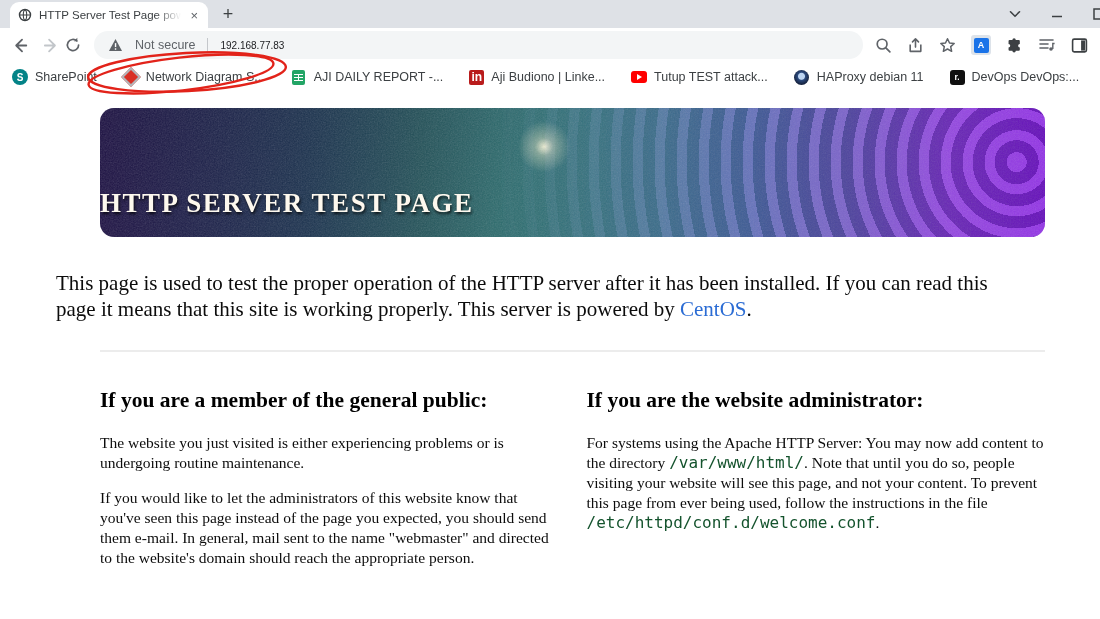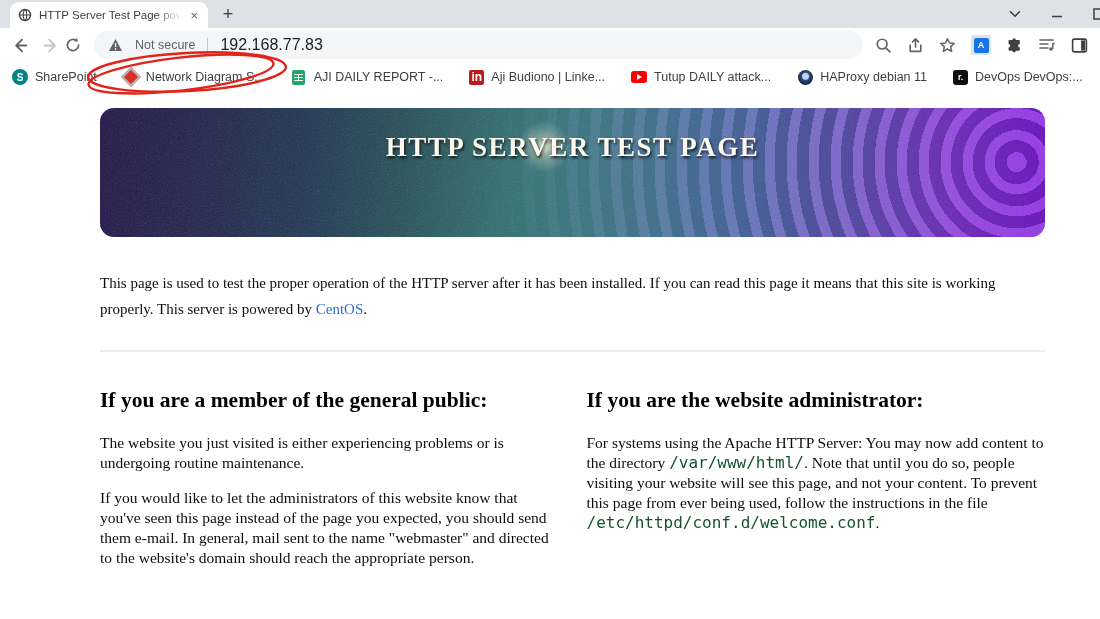--- a/index.html
+++ b/index.html
@@ -15,21 +15,21 @@
   .newtab{align-self:center;width:24px;height:24px;margin-left:8px;display:flex;align-items:center;justify-content:center;color:#3c4043;font-size:18px;font-weight:400;}
   .strip-right{position:absolute;right:0;top:0;height:28px;display:flex;align-items:center;gap:30px;padding-right:2px;color:#3c4043;}
   .strip-right svg{display:block;}
 
   
   .toolbar{height:34px;background:#fff;display:flex;align-items:center;padding:0 8px;position:relative;}
   .navbtn{width:26px;height:26px;display:flex;align-items:center;justify-content:center;flex:0 0 auto;}
   .omnibox{flex:1;height:28px;background:#f3f5f6;border-radius:14px;display:flex;align-items:center;padding:0 14px;gap:12px;margin:0 8px;min-width:0;}
   .ns-label{font-size:12.5px;color:#5f6368;white-space:nowrap;}
   .omni-sep{width:1px;height:15px;background:#c4c7cb;}
-  .omni-url{font-size:16px;color:#202124;white-space:nowrap;}
+  .omni-url{font-size:10px;color:#202124;white-space:nowrap;}
   .tb-right{display:flex;align-items:center;gap:15px;padding:0 4px;flex:0 0 auto;}
   .translate-tile{width:20px;height:20px;border-radius:3px;background:#dde3ea;display:flex;align-items:center;justify-content:center;}
   .translate-inner{width:15px;height:15px;border-radius:2px;background:#1a73e8;color:#fff;font-size:9px;font-weight:bold;display:flex;align-items:center;justify-content:center;}
   .red-annot{position:absolute;left:84px;top:20px;z-index:6;overflow:visible;pointer-events:none;}
 
   
   .bookmarks{height:30px;background:#fff;display:flex;align-items:center;padding:0 12px;gap:26px;}
   .bm{display:flex;align-items:center;gap:7px;font-size:12.5px;color:#3c4043;white-space:nowrap;}
   .bmi{width:16px;height:16px;flex:0 0 auto;display:flex;align-items:center;justify-content:center;}
   .i-sharepoint{width:16px;height:16px;border-radius:50%;background:#038387;color:#fff;font-size:10px;font-weight:bold;display:flex;align-items:center;justify-content:center;}
@@ -47,25 +47,25 @@
   .content{height:527px;overflow:hidden;background:#fff;}
   .banner{position:relative;width:945px;height:129px;margin:16px 0 0 100px;border-radius:14px;overflow:hidden;
     background:
       radial-gradient(circle at 47% 30%, rgba(255,253,220,.95) 0px, rgba(255,250,205,.4) 9px, rgba(255,250,205,0) 26px),
       linear-gradient(115deg, rgba(5,0,40,.38), rgba(0,0,0,0) 45%),
       linear-gradient(90deg,#2a1a52 0%,#252a55 10%,#203d57 22%,#265a5e 34%,#2f7273 45%,#357a80 52%,#3b7b8e 59%,#4170a0 69%,#5657ae 79%,#7c2fd0 90%,#7a10d8 100%);}
   .banner::after{content:'';position:absolute;inset:0;
     background:repeating-radial-gradient(circle at 97% 42%, rgba(195,125,255,.33) 0 10px, rgba(55,20,115,.26) 10px 22px);
     -webkit-mask:linear-gradient(90deg,transparent 42%,#000 75%);mask:linear-gradient(90deg,transparent 42%,#000 75%);}
   .banner .noise{position:absolute;inset:0;width:100%;height:100%;opacity:.22;}
-  .banner-title{position:relative;z-index:2;text-align:center;margin:0;padding-top:24px;
+  .banner-title{position:relative;z-index:2;text-align:left;margin:0;padding-top:80px;
     font-family:"Liberation Serif",serif;font-weight:bold;font-size:27px;letter-spacing:1.5px;color:#fdf8ee;
     text-shadow:1px 2px 3px rgba(0,0,0,.8);}
 
-  .intro{width:940px;margin:33px 0 0 100px;font-family:"Liberation Serif",serif;font-size:15px;line-height:26px;color:#0c0c0c;}
+  .intro{width:940px;margin:33px 0 0 56px;font-family:"Liberation Serif",serif;font-size:21px;line-height:26px;color:#0c0c0c;}
   .intro a{color:#2b6cd4;text-decoration:none;}
   .rule{width:945px;margin:28px 0 0 100px;border:none;border-top:2px solid #ececec;}
   .columns{display:flex;gap:28px;width:945px;margin:36px 0 0 100px;}
   .col{flex:1;min-width:0;}
   .col h2{font-family:"Liberation Serif",serif;font-size:21.5px;margin:0 0 20px;color:#000;}
   .col p{font-family:"Liberation Serif",serif;font-size:15.5px;line-height:20px;margin:0 0 15px;color:#0c0c0c;}
   .col code{font-family:"DejaVu Sans Mono","Liberation Mono",monospace;font-size:16px;color:#14532d;}
   svg{overflow:visible;}
 </style>
 </head>
@@ -178,21 +178,21 @@
     <span>AJI DAILY REPORT -...</span>
   </div>
   <div class="bm">
     <span class="i-linkedin">in</span>
     <span>Aji Budiono | Linke...</span>
   </div>
   <div class="bm">
     <span class="bmi">
         <span class="i-youtube"></span>
       </span>
-    <span>Tutup DAILY attack...</span>
+    <span>Tutup TEST attack...</span>
   </div>
   <div class="bm">
     <span class="bmi">
         <span class="i-haproxy"></span>
       </span>
     <span>HAProxy debian 11</span>
   </div>
   <div class="bm">
     <span class="i-roadmap">r.</span>
     <span>DevOps DevOps:...</span>

